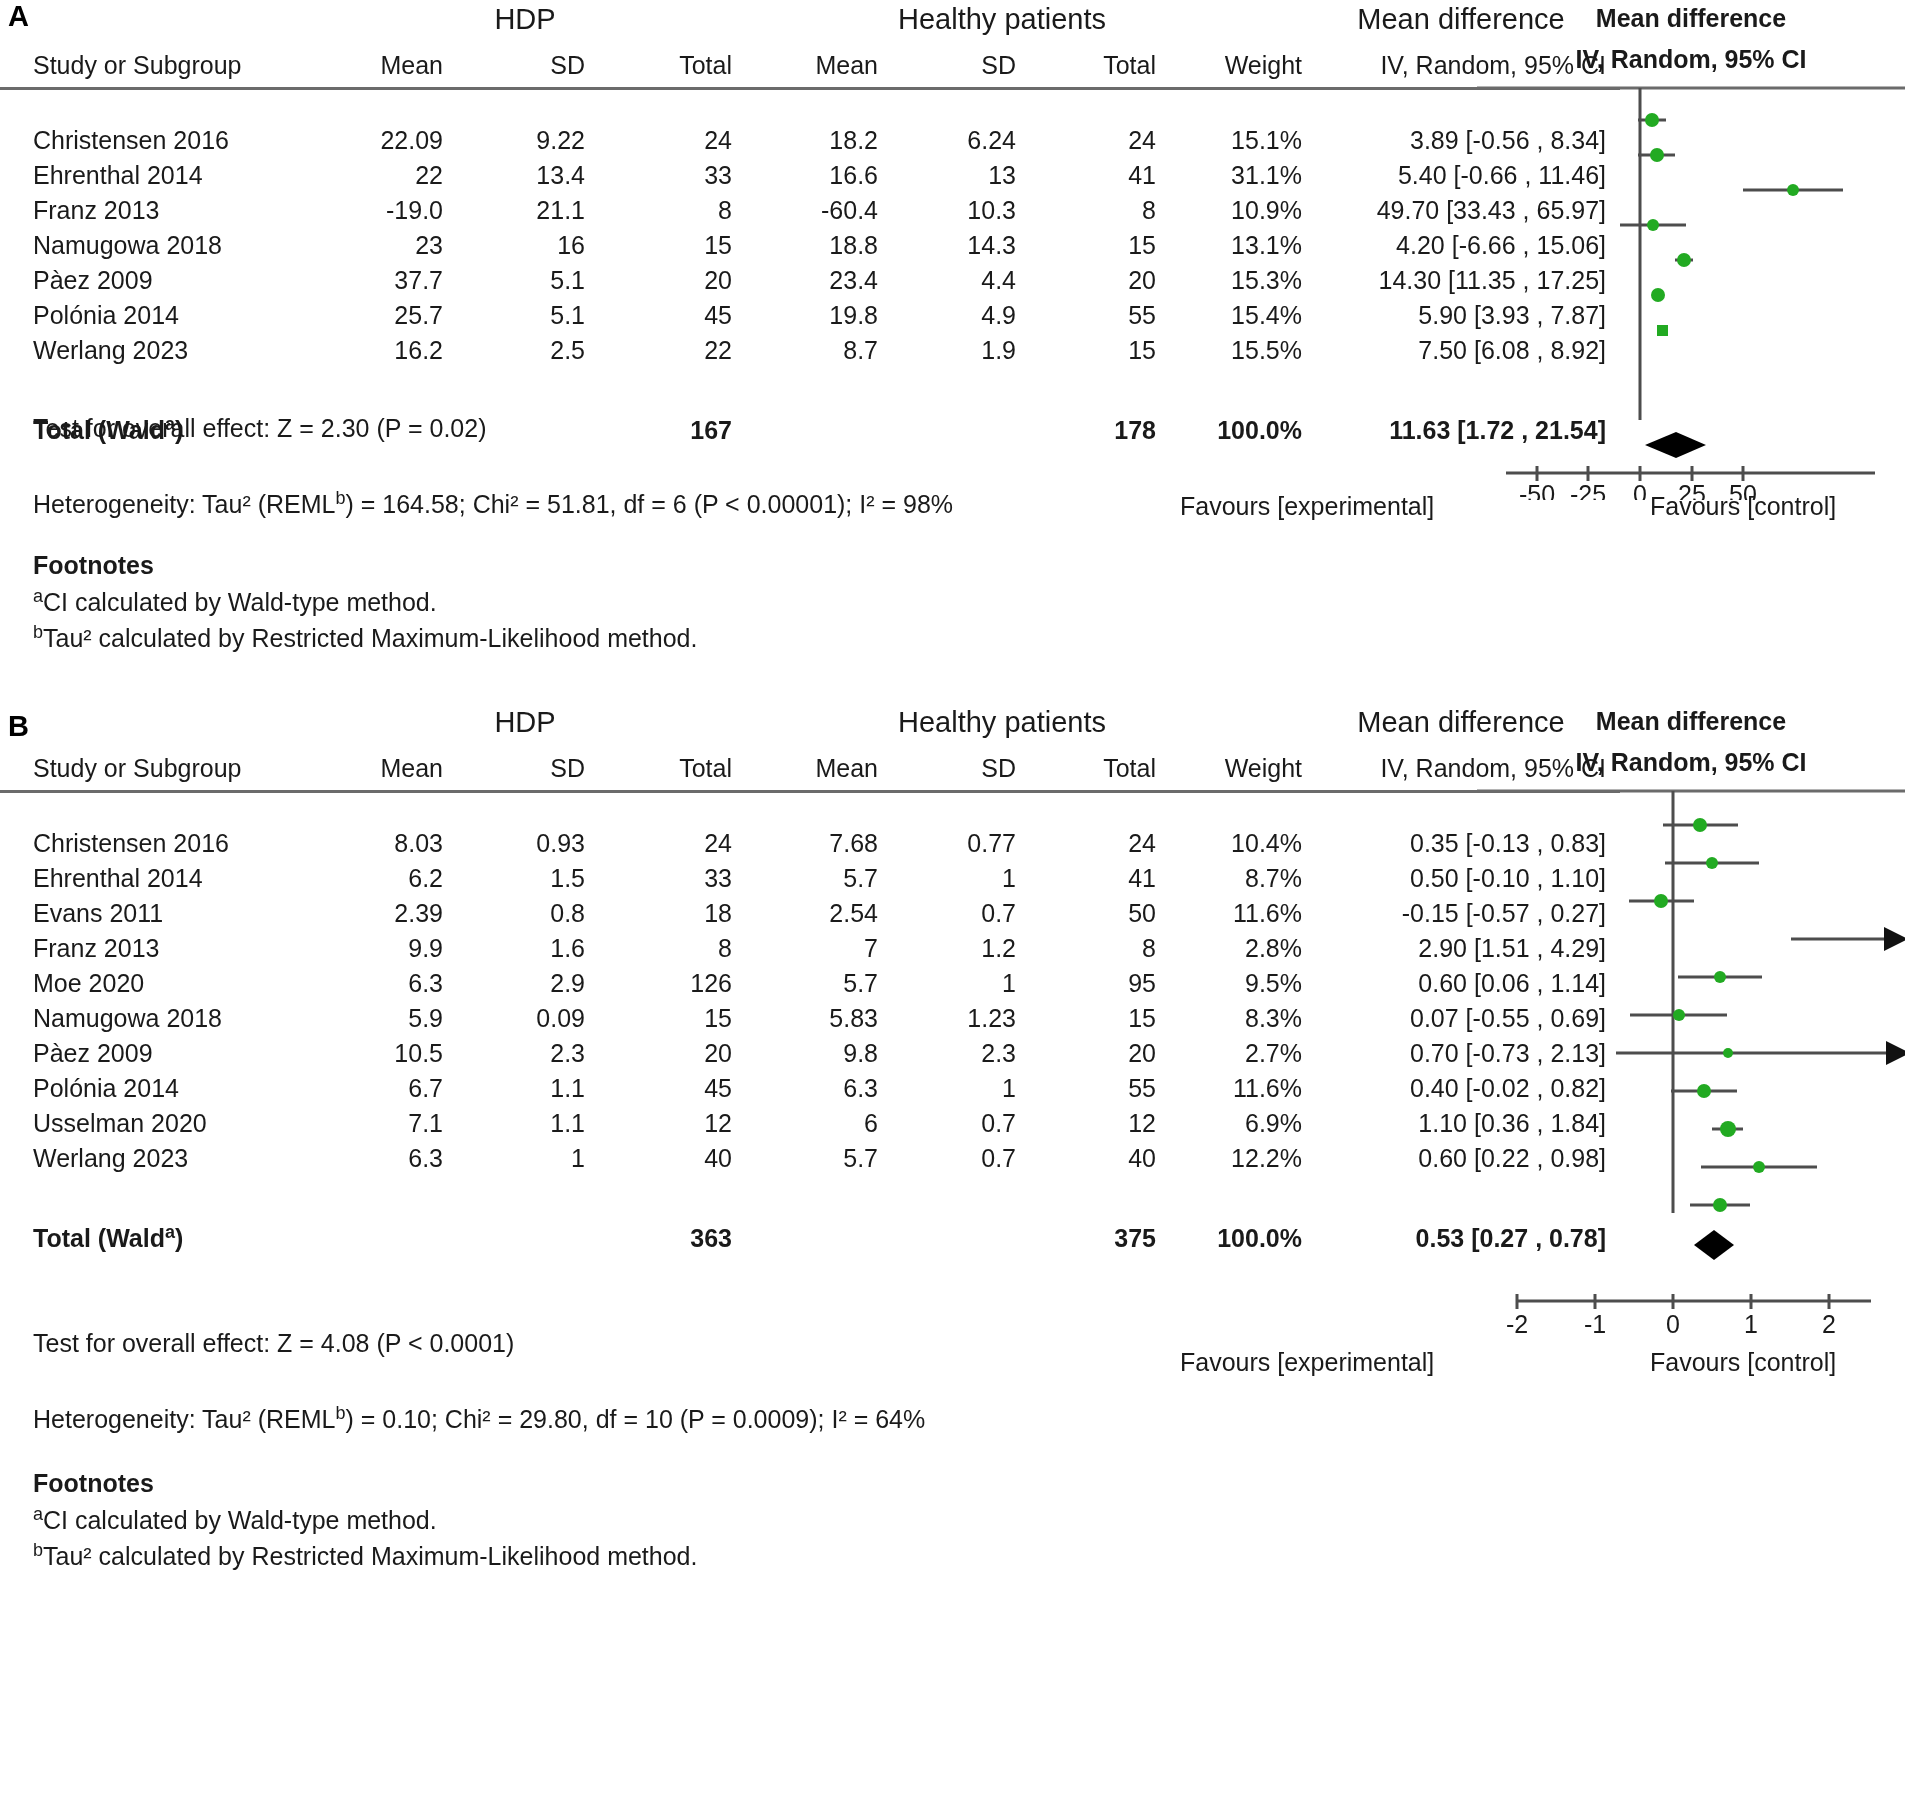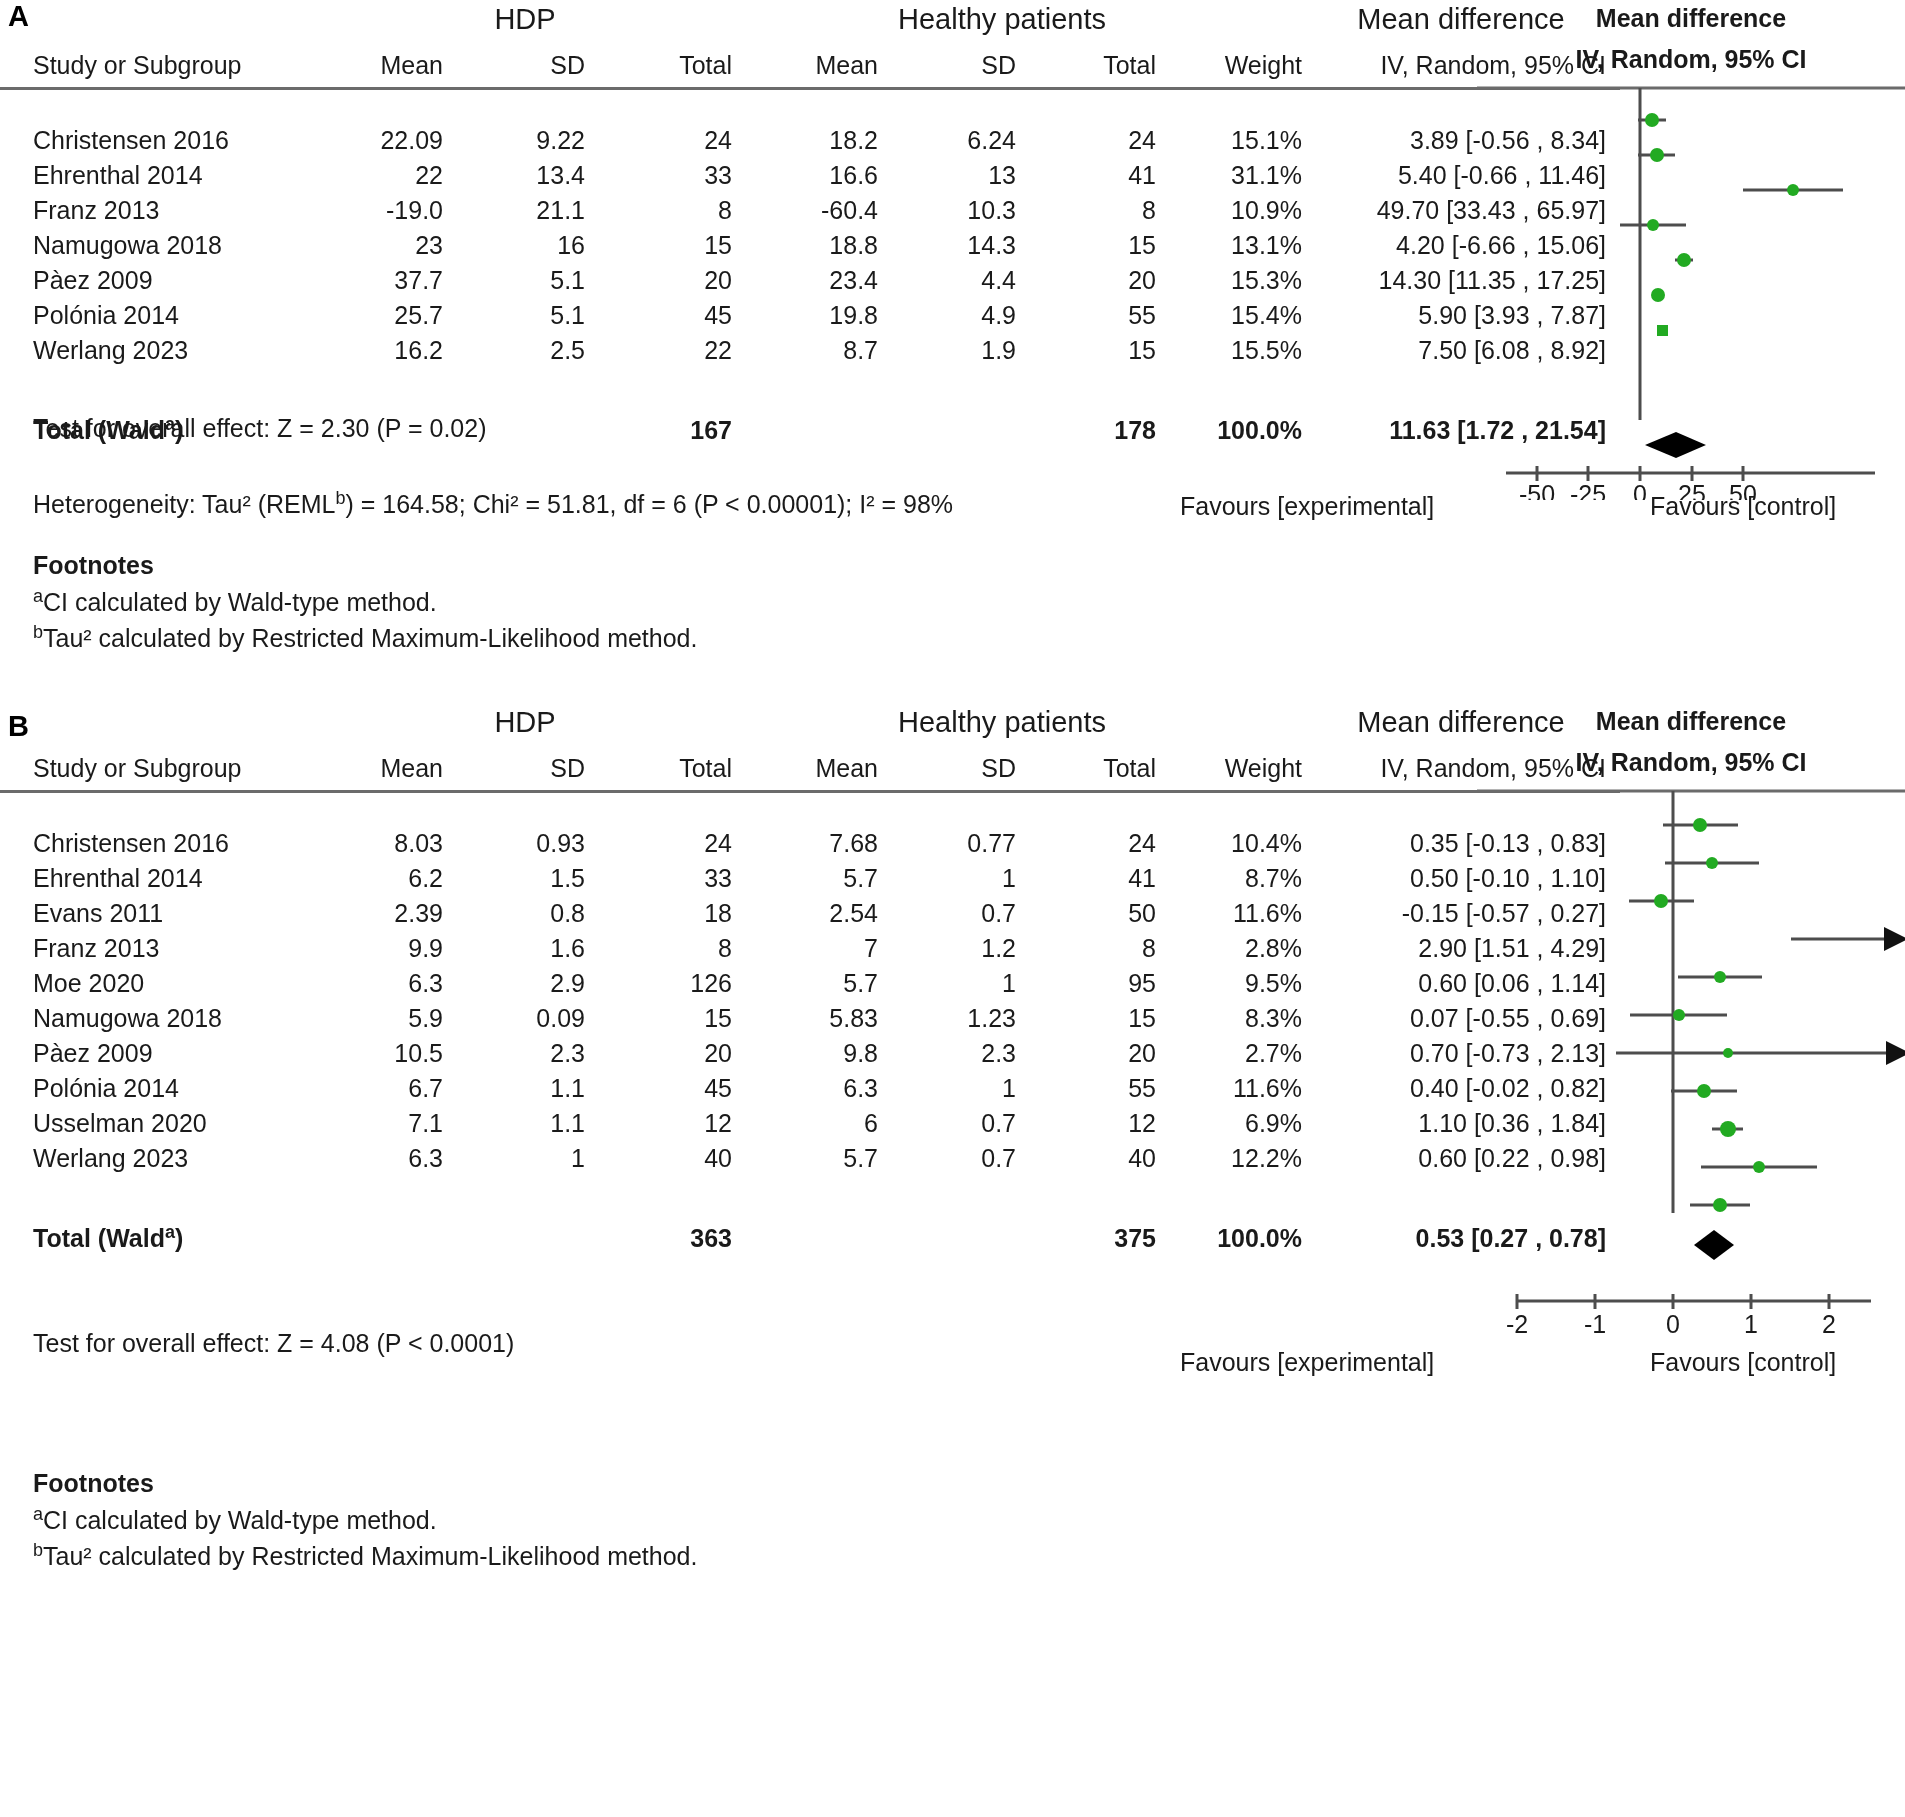--- a/index.html
+++ b/index.html
@@ -518,20 +518,23 @@
     <text class="axis-num" x="118" y="46" text-anchor="middle">-1</text>
     <text class="axis-num" x="196" y="46" text-anchor="middle">0</text>
     <text class="axis-num" x="274" y="46" text-anchor="middle">1</text>
     <text class="axis-num" x="352" y="46" text-anchor="middle">2</text>
   </svg>
 
   <div style="position:absolute; top:553px; left:1180px; font-size:25px;">Favours [experimental]</div>
   <div style="position:absolute; top:553px; left:1650px; font-size:25px;">Favours [control]</div>
 
   <div class="stat-line" style="top:534px;">Test for overall effect: Z = 4.08 (P &lt; 0.0001)</div>
+  <div class="stat-line" style="top:610px;">
+    <span>Heterogeneity: Tau² (REML</span><sup>b</sup><span>) = 0.10; Chi² = 29.80, df = 10 (P = 0.0009); I² = 64%</span>
+  </div>
 
   <div class="footnotes-title" style="top:674px;">Footnotes</div>
   <div class="footnote" style="top:711px;">
     <sup>a</sup><span>CI calculated by Wald-type method.</span>
   </div>
   <div class="footnote" style="top:747px;">
     <sup>b</sup><span>Tau² calculated by Restricted Maximum-Likelihood method.</span>
   </div>
 </div>
 

